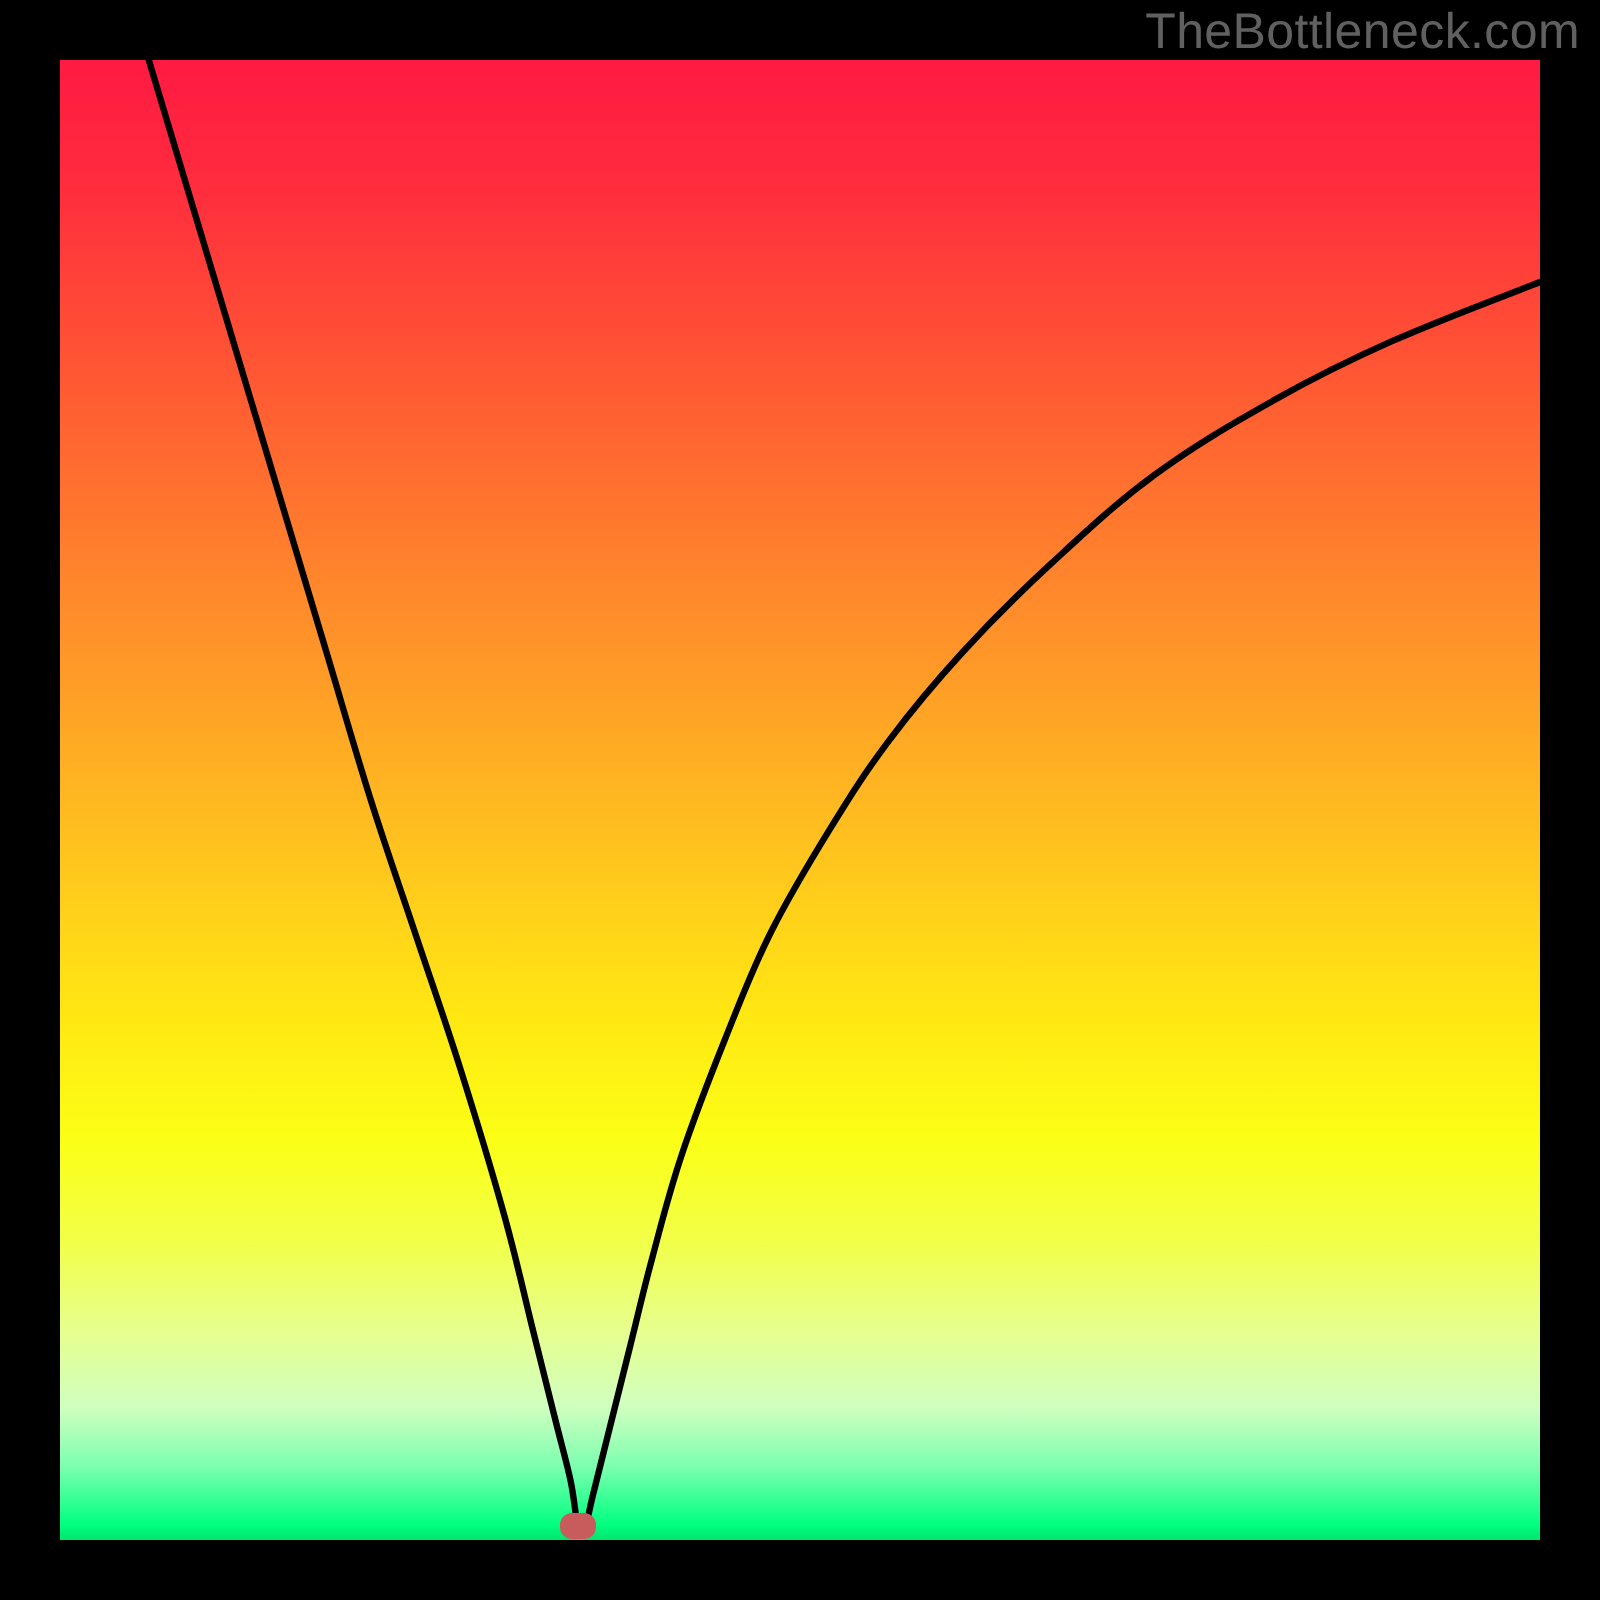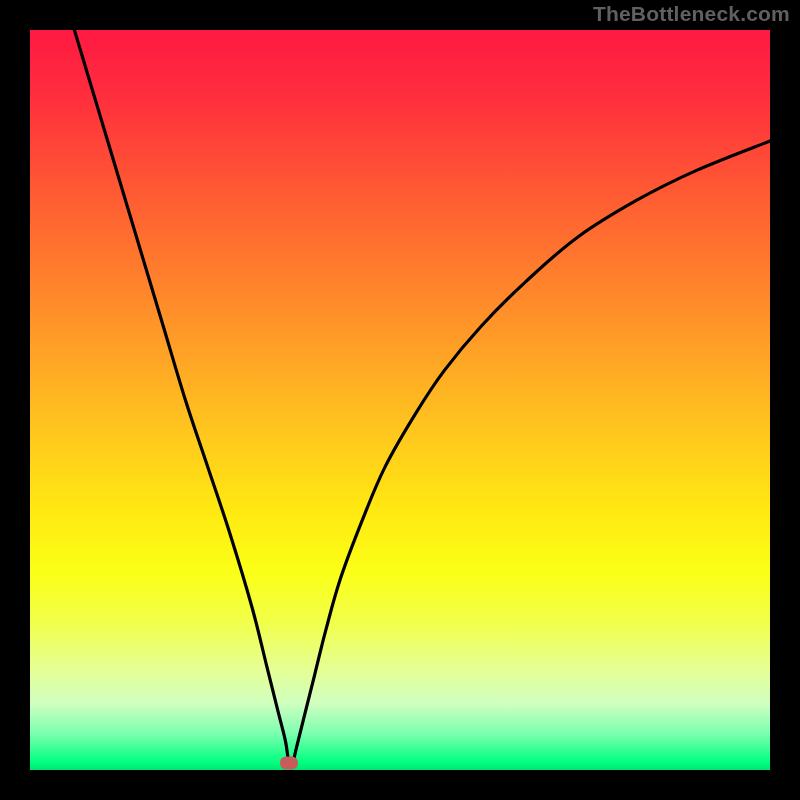--- a/index.html
+++ b/index.html
@@ -17,22 +17,22 @@
     top: 0;
     width: 800px;
     height: 800px;
     background: #000;
   }
   .watermark {
     position: absolute;
     top: 2px;
     right: 10px;
     color: #606060;
-    font-size: 21px;
-    font-weight: 700;
+    font-size: 25px;
+    font-weight: 400;
     letter-spacing: 0.2px;
     z-index: 10;
   }
   .plot-area {
     position: absolute;
     left: 30px;
     top: 30px;
     width: 740px;
     height: 740px;
   }

